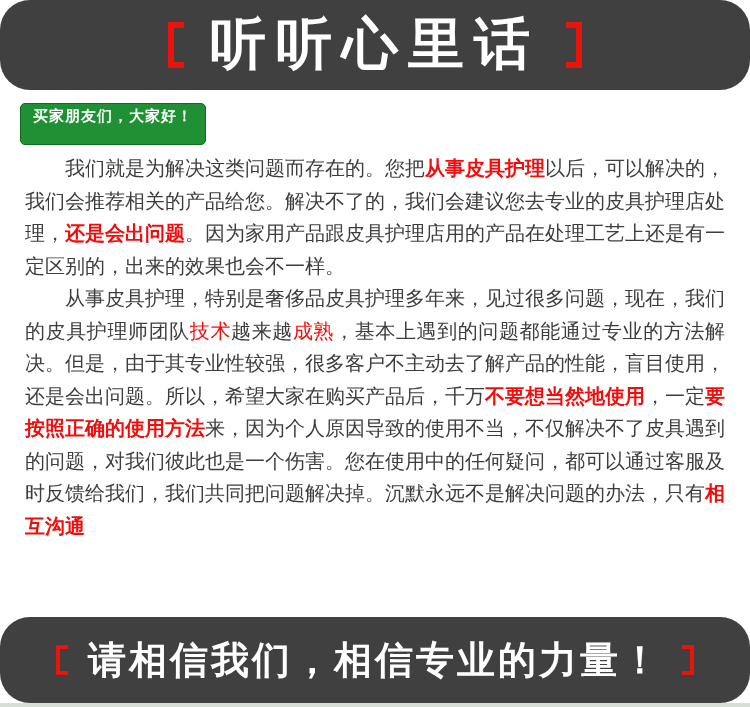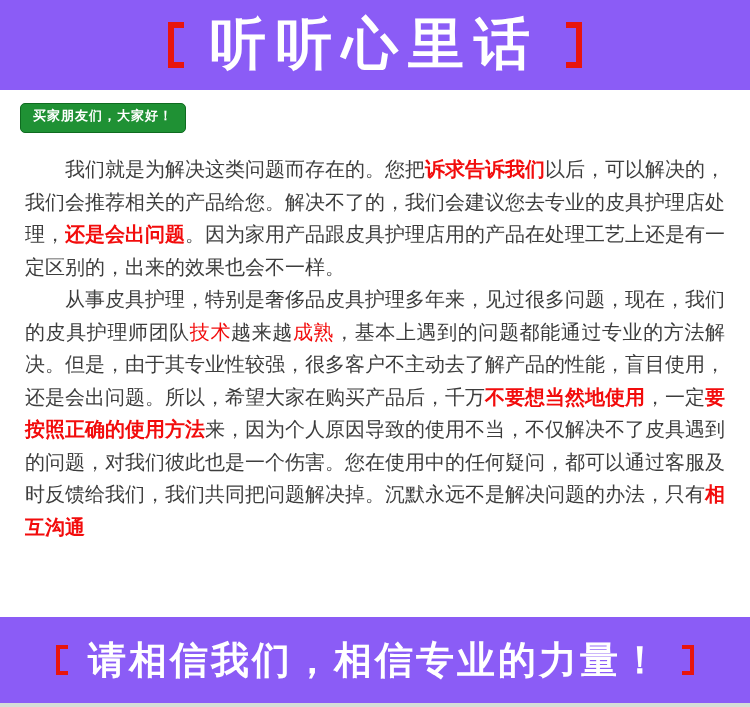--- a/index.html
+++ b/index.html
@@ -9,25 +9,26 @@
     height: 707px;
     background: #ffffff;
     overflow: hidden;
     font-family: "Liberation Sans", "DejaVu Sans", sans-serif;
     display: flex;
     flex-direction: column;
   }
 
   
   .banner {
-    background: #8b5cf6;
+    background: #404040;
     display: flex;
     align-items: center;
     justify-content: center;
     flex: 0 0 auto;
+    border-radius: 30px;
   }
   .banner.top { height: 90px; gap: 26px; }
   .banner.bottom { height: 86px; gap: 20px; }
 
   .banner-title {
     color: #ffffff;
     font-weight: bold;
     white-space: nowrap;
   }
   .banner.top .banner-title { font-size: 56px; letter-spacing: 10px; }
@@ -38,28 +39,28 @@
   .bracket.big   { width: 16px; height: 46px; border: 6px solid #e8150d; }
   .bracket.small { width: 12px; height: 30px; border: 4px solid #e8150d; }
   .bracket.left  { border-right: none; }
   .bracket.right { border-left: none; }
 
   
   .body-area { flex: 1 1 auto; background: #ffffff; overflow: hidden; }
 
   .greeting-badge {
     display: inline-block;
-    margin: 13px 0 18px 20px;
+    margin: 13px 0 5px 20px;
     background: #1f9134;
     border: 1px solid #0f6b20;
     border-radius: 5px;
     color: #ffffff;
-    font-size: 13px;
+    font-size: 15px;
     font-weight: bold;
-    padding: 3px 12px 7px;
+    padding: 3px 12px 18px;
     letter-spacing: 1px;
   }
 
   .body-text {
     padding: 2px 25px 0;
     font-size: 20px;
     line-height: 32.5px;
     color: #3d3d3d;
     text-align: justify;
   }
@@ -77,21 +78,21 @@
 
   <div class="banner top">
     <span class="bracket big left"></span>
     <div class="banner-title">听听心里话</div>
     <span class="bracket big right"></span>
   </div>
 
   <div class="body-area">
     <div class="greeting-badge">买家朋友们，大家好！</div>
     <div class="body-text">
-        <p><span>我们就是为解决这类问题而存在的。您把</span><span class="red bold">诉求告诉我们</span><span>以后，可以解决的，我们会推荐相关的产品给您。解决不了的，我们会建议您去专业的皮具护理店处理，</span><span class="red bold">还是会出问题</span><span>。因为家用产品跟皮具护理店用的产品在处理工艺上还是有一定区别的，出来的效果也会不一样。</span></p>
+        <p><span>我们就是为解决这类问题而存在的。您把</span><span class="red bold">从事皮具护理</span><span>以后，可以解决的，我们会推荐相关的产品给您。解决不了的，我们会建议您去专业的皮具护理店处理，</span><span class="red bold">还是会出问题</span><span>。因为家用产品跟皮具护理店用的产品在处理工艺上还是有一定区别的，出来的效果也会不一样。</span></p>
         <p><span>从事皮具护理，特别是奢侈品皮具护理多年来，见过很多问题，现在，我们的皮具护理师团队</span><span class="red">技术</span><span>越来越</span><span class="red">成熟</span><span>，基本上遇到的问题都能通过专业的方法解决。但是，由于其专业性较强，很多客户不主动去了解产品的性能，盲目使用，还是会出问题。所以，希望大家在购买产品后，千万</span><span class="red bold">不要想当然地使用</span><span>，一定</span><span class="red bold">要按照正确的使用方法</span><span>来，因为个人原因导致的使用不当，不仅解决不了皮具遇到的问题，对我们彼此也是一个伤害。您在使用中的任何疑问，都可以通过客服及时反馈给我们，我们共同把问题解决掉。沉默永远不是解决问题的办法，只有</span><span class="red bold">相互沟通</span></p>
       </div>
   </div>
 
   <div class="banner bottom">
     <span class="bracket small left"></span>
     <div class="banner-title">请相信我们，相信专业的力量！</div>
     <span class="bracket small right"></span>
   </div>
 

